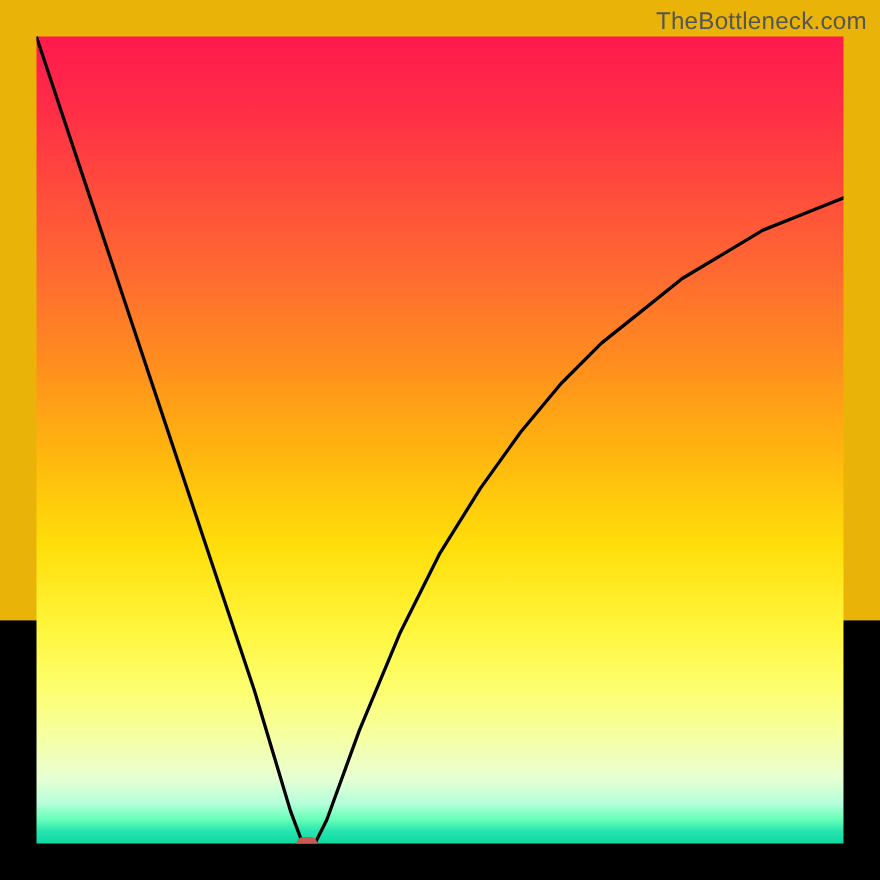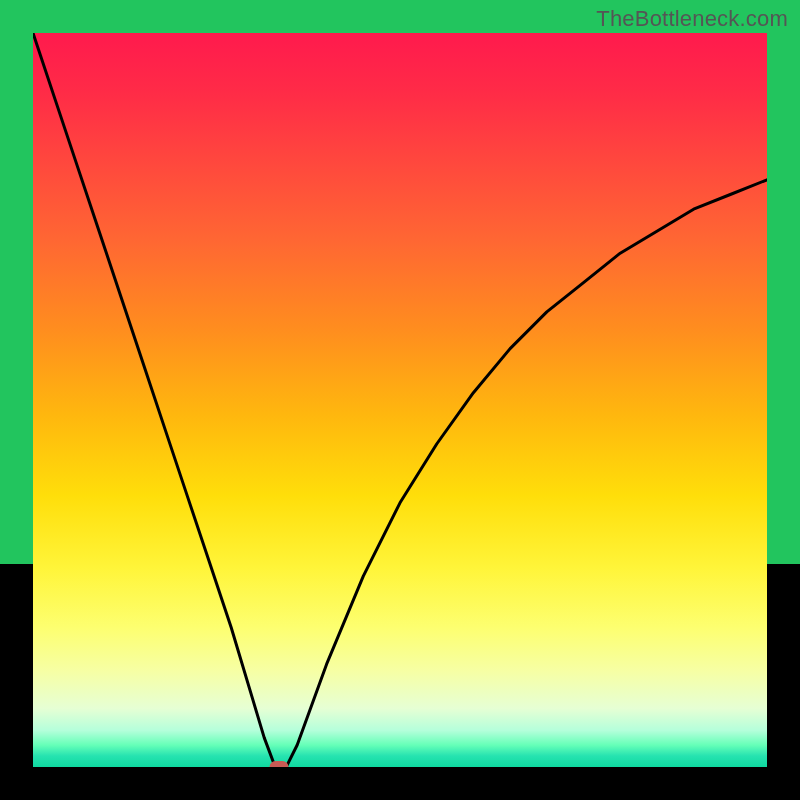--- a/index.html
+++ b/index.html
@@ -8,21 +8,21 @@
     width: 800px;
     height: 800px;
     overflow: hidden;
     background: #000;
     font-family: Arial, Helvetica, sans-serif;
   }
   .frame {
     position: relative;
     width: 800px;
     height: 564px;
-    background: #22c55e;
+    background: #eab308;
   }
   .watermark {
     position: absolute;
     top: 6px;
     right: 12px;
     color: #555;
     font-size: 22px;
     font-weight: 500;
     letter-spacing: 0.2px;
     z-index: 30;

